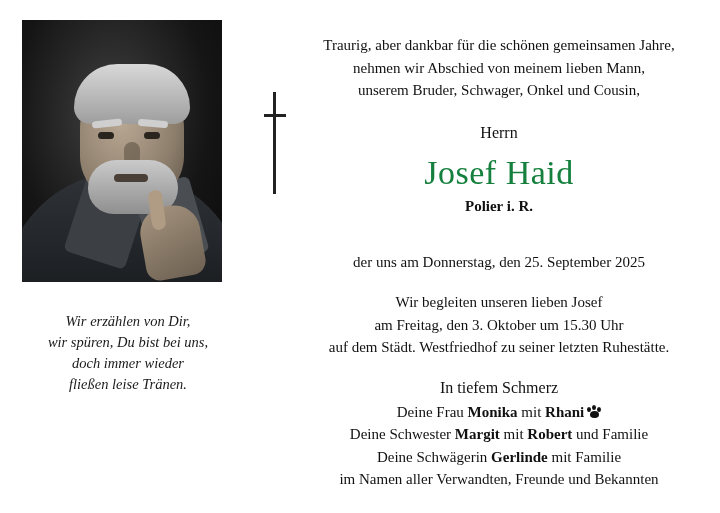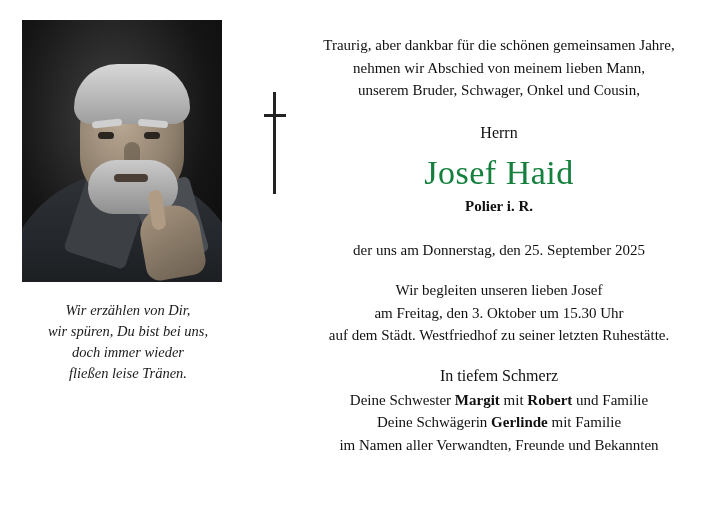--- a/index.html
+++ b/index.html
@@ -25,20 +25,21 @@
   }
 
   
   .left-col {
     width: 246px;
     padding: 20px 0 0 22px;
     box-sizing: border-box;
     display: flex;
     flex-direction: column;
     align-items: flex-start;
+    gap: 11px;
   }
   .portrait {
     width: 200px;
     height: 262px;
     background: linear-gradient(160deg, #1b1b1b 0%, #242424 40%, #101010 100%);
     position: relative;
     overflow: hidden;
     border: 0;
   }
   
@@ -201,21 +202,21 @@
     font-weight: normal;
     letter-spacing: 0.5px;
     color: #15803d;
   }
   .role {
     margin-top: 6px;
     font-size: 15px;
     font-weight: bold;
   }
   .block {
-    margin-top: 24px;
+    margin-top: 36px;
     font-size: 15px;
     line-height: 1.5;
   }
   .block.tight { margin-top: 18px; }
   .grief-head { margin-top: 20px; font-size: 16px; }
   .family {
     margin-top: 4px;
     font-size: 15px;
     line-height: 1.5;
   }
@@ -302,20 +303,23 @@
     <div class="block tight">
       <div>Wir begleiten unseren lieben Josef</div>
       <div>am Freitag, den 3. Oktober um 15.30 Uhr</div>
       <div>auf dem Städt. Westfriedhof zu seiner letzten Ruhestätte.</div>
     </div>
 
     <div class="grief-head">In tiefem Schmerz</div>
 
     <div class="family">
       <div>
+        <span>Deine Frau </span><b>Monika</b><span> mit </span><b>Rhani</b><span class="paw"><i class="p1"></i><i class="p2"></i><i class="p3"></i><i class="pad"></i></span>
+      </div>
+      <div>
         <span>Deine Schwester </span><b>Margit</b><span> mit </span><b>Robert</b><span> und Familie</span>
       </div>
       <div>
         <span>Deine Schwägerin </span><b>Gerlinde</b><span> mit Familie</span>
       </div>
       <div>im Namen aller Verwandten, Freunde und Bekannten</div>
     </div>
 
   </div>
 </div>

